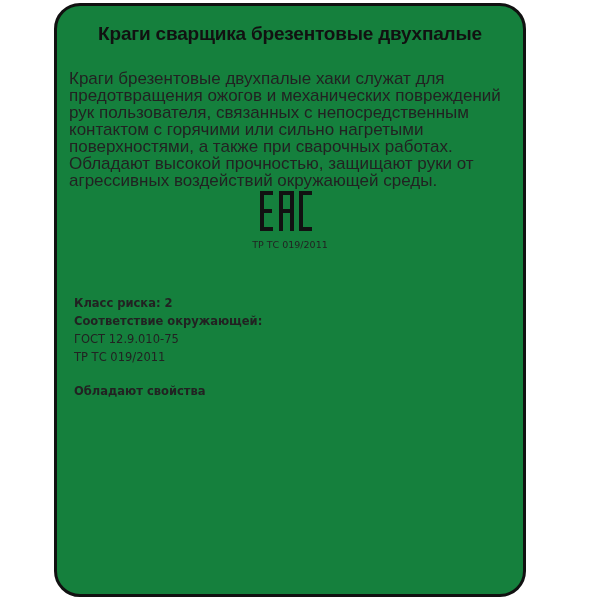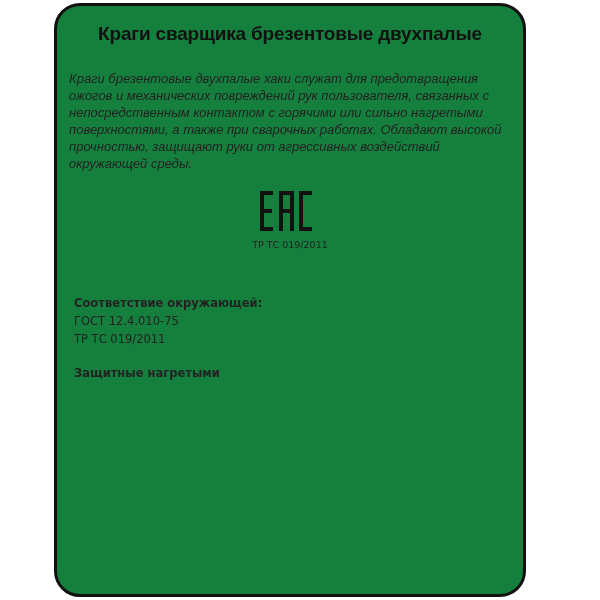--- a/index.html
+++ b/index.html
@@ -8,23 +8,22 @@
       position: absolute; left: 54px; top: 3px; width: 466px; height: 588px;
       border: 3px solid #111111; border-radius: 26px; background: #15803d;
     }
     .title {
       position: absolute; left: 0; right: 0; top: 17px; text-align: center;
       font-family: "Liberation Sans", sans-serif; font-weight: bold; font-size: 19px;
       color: #111111; letter-spacing: -0.2px;
     }
     .desc {
       position: absolute; left: 12px; top: 64px; width: 450px;
-      font-family: "Liberation Sans", sans-serif; font-size: 13px; line-height: 17px;
+      font-family: "Liberation Sans", sans-serif; font-size: 17px; line-height: 17px;
       color: #222222;
-      font-style: italic;
     }
     .eac {
       position: absolute; left: 203px; top: 185px; width: 52px; height: 40px;
     }
     .eac-caption {
       position: absolute; left: 0; right: 0; top: 233px; text-align: center;
       font-family: "DejaVu Sans", sans-serif; font-size: 9.5px; color: #222222;
     }
     .specs {
       position: absolute; left: 17px; top: 288px;
@@ -54,19 +53,20 @@
     <rect x="19" y="0" width="15" height="4" fill="#111"></rect>
     <rect x="19" y="18" width="15" height="4" fill="#111"></rect>
 
     <rect x="39" y="0" width="4" height="40" fill="#111"></rect>
     <rect x="39" y="0" width="13" height="4" fill="#111"></rect>
     <rect x="39" y="36" width="13" height="4" fill="#111"></rect>
   </svg>
   <div class="eac-caption">ТР ТС 019/2011</div>
 
   <div class="specs">
+    <div class="line bold">Класс риска: 2</div>
     <div class="line bold">Соответствие окружающей:</div>
-    <div class="line">ГОСТ 12.4.010-75</div>
+    <div class="line">ГОСТ 12.9.010-75</div>
     <div class="line">ТР ТС 019/2011</div>
     <div class="gap"></div>
-    <div class="line bold">Защитные нагретыми</div>
+    <div class="line bold">Обладают свойства</div>
   </div>
 </div>
 
 </body></html>

